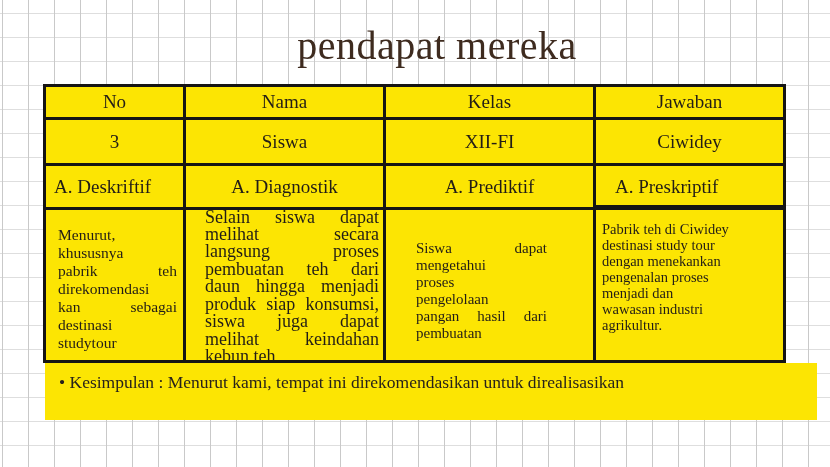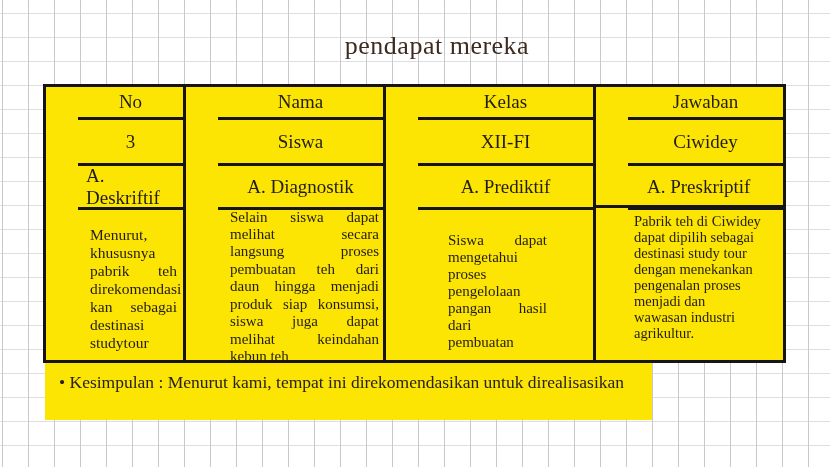--- a/index.html
+++ b/index.html
@@ -18,31 +18,31 @@
     background-size: 26px 24px;
     background-position: 2px 13px;
   }
 
   .title {
     position: absolute;
     top: 22px; left: 0;
     width: 100%;
     padding-left: 44px;
     text-align: center;
-    font-size: 26px;
+    font-size: 40px;
     line-height: 48px;
     color: #3e2b1f;
     letter-spacing: 0.5px;
   }
 
   
   .conclusion-bar {
     position: absolute;
     left: 45px; top: 363px;
-    width: 607px; height: 57px;
+    width: 772px; height: 57px;
     background: #fce503;
   }
   .conclusion-text {
     padding: 9px 0 0 14px;
     font-size: 17.5px;
     color: #27221b;
   }
 
   .opinions-table {
     position: absolute;
@@ -55,38 +55,37 @@
     grid-template-rows: 33px 46px 44px 150px;
     color: #221d17;
   }
   .cell {
     border-right: 3px solid #161514;
     border-bottom: 3px solid #161514;
     display: flex;
     align-items: center;
     justify-content: center;
     overflow: visible;
-    margin-left: 32px;
   }
   .cell.last-col { border-right: none; }
   .cell.last-row { border-bottom: none; }
 
   .hd, .val, .atype { font-size: 19px; }
   .atype.left { justify-content: flex-start; padding-left: 8px; }
   .atype.left4 { justify-content: flex-start; padding-left: 19px; }
 
   .body-cell { align-items: center; justify-content: flex-start; }
   .body-text { width: 100%; }
   .body-text .tline { text-align: justify; text-align-last: justify; }
   .body-text .tline:last-child { text-align-last: left; }
   .body-text.ragged .tline { text-align: left; text-align-last: left; }
 
   .b1 { padding: 7px 6px 0 12px; font-size: 15.5px; }
   .b1 .tline { line-height: 18px; }
-  .b2 { padding: 4px 4px 0 12px; font-size: 15px; }
+  .b2 { padding: 4px 4px 0 19px; font-size: 18px; }
   .b2 .tline { line-height: 17.4px; }
   .b3 { padding: 12px 46px 0 30px; font-size: 15px; }
   .b3 .tline { line-height: 17px; }
   .b4 { padding: 0 6px 0 6px; font-size: 14.5px; }
   .b4 .body-text { margin-top: -16px; }
   .b4 .tline { line-height: 16px; }
 
   
   .strike { position: absolute; background: #161514; height: 3px; z-index: 6; }
   .strike-col4 { left: 596px; top: 205px; width: 187px; }
@@ -150,21 +149,20 @@
           <div class="tline">mengetahui</div>
           <div class="tline">proses</div>
           <div class="tline">pengelolaan</div>
           <div class="tline">pangan hasil dari</div>
           <div class="tline">pembuatan</div>
         </div>
     </div>
     <div class="cell body-cell b4 last-row last-col">
       <div class="body-text ragged">
           <div class="tline">Pabrik teh di Ciwidey</div>
-          <div class="tline">dapat dipilih sebagai</div>
           <div class="tline">destinasi study tour</div>
           <div class="tline">dengan menekankan</div>
           <div class="tline">pengenalan proses</div>
           <div class="tline">menjadi dan</div>
           <div class="tline">wawasan industri</div>
           <div class="tline">agrikultur.</div>
         </div>
     </div>
   </div>
 

